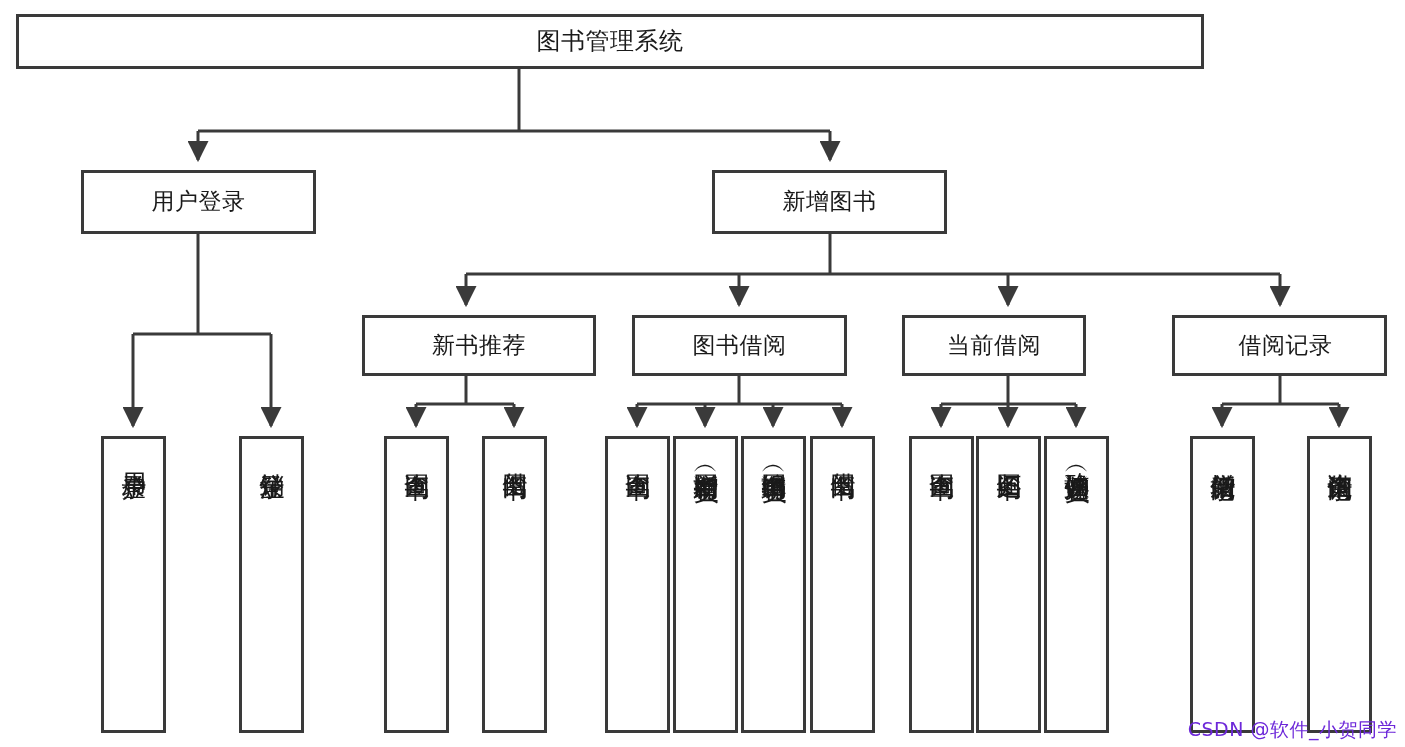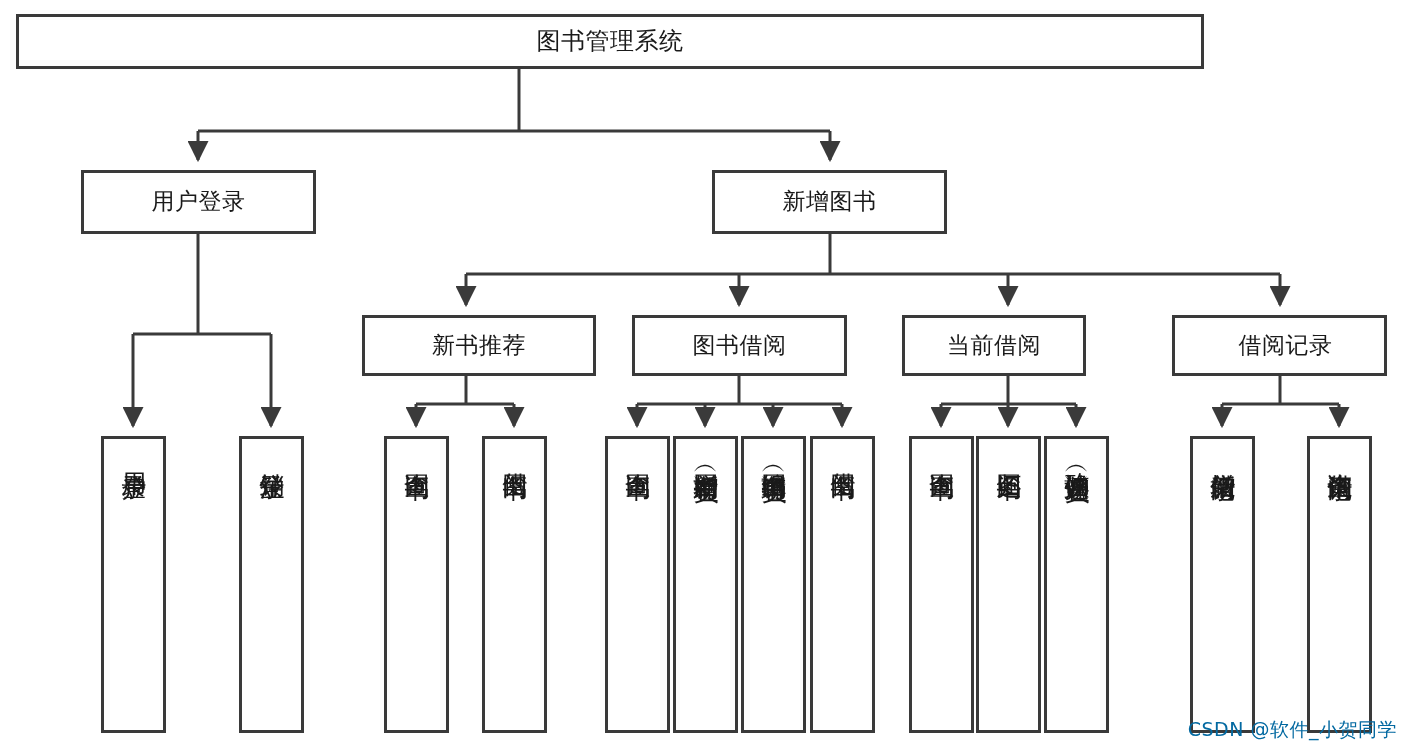--- a/index.html
+++ b/index.html
@@ -60,21 +60,21 @@
     font-size: 25px;
     line-height: 1.12;
     letter-spacing: 1px;
     white-space: nowrap;
   }
   #watermark {
     position: absolute;
     right: 8px;
     bottom: 4px;
     font-size: 19px;
-    color: #0369a1;
+    color: #6d28d9;
     z-index: 5;
     white-space: nowrap;
     letter-spacing: 0.5px;
   }
 </style>
 </head>
 <body>
 
 <div id="diagram">
 

